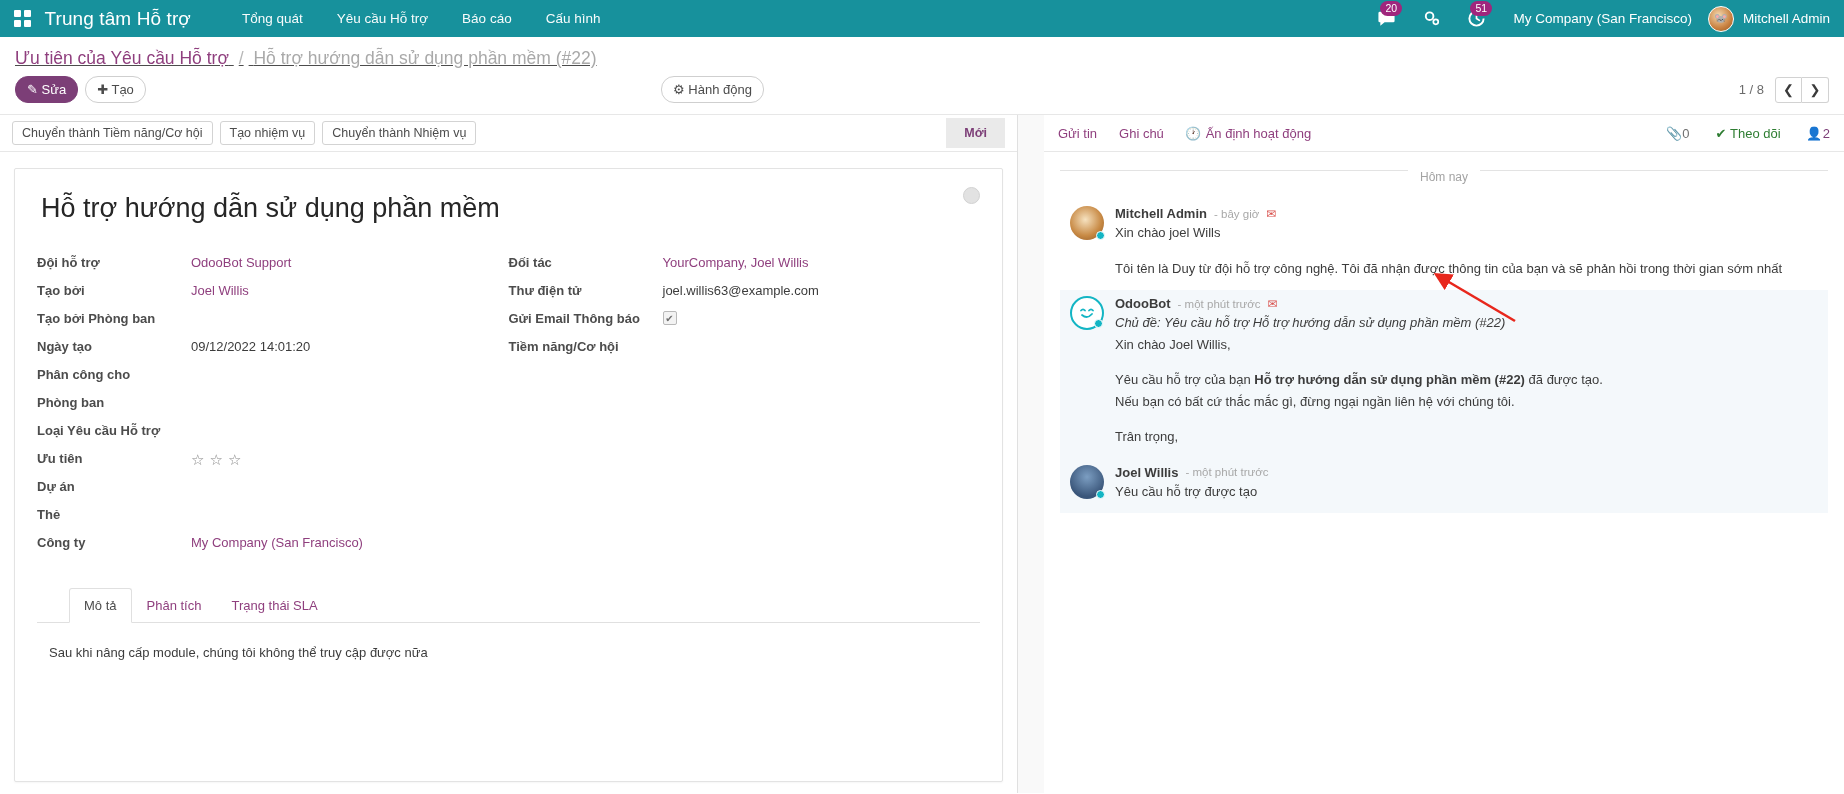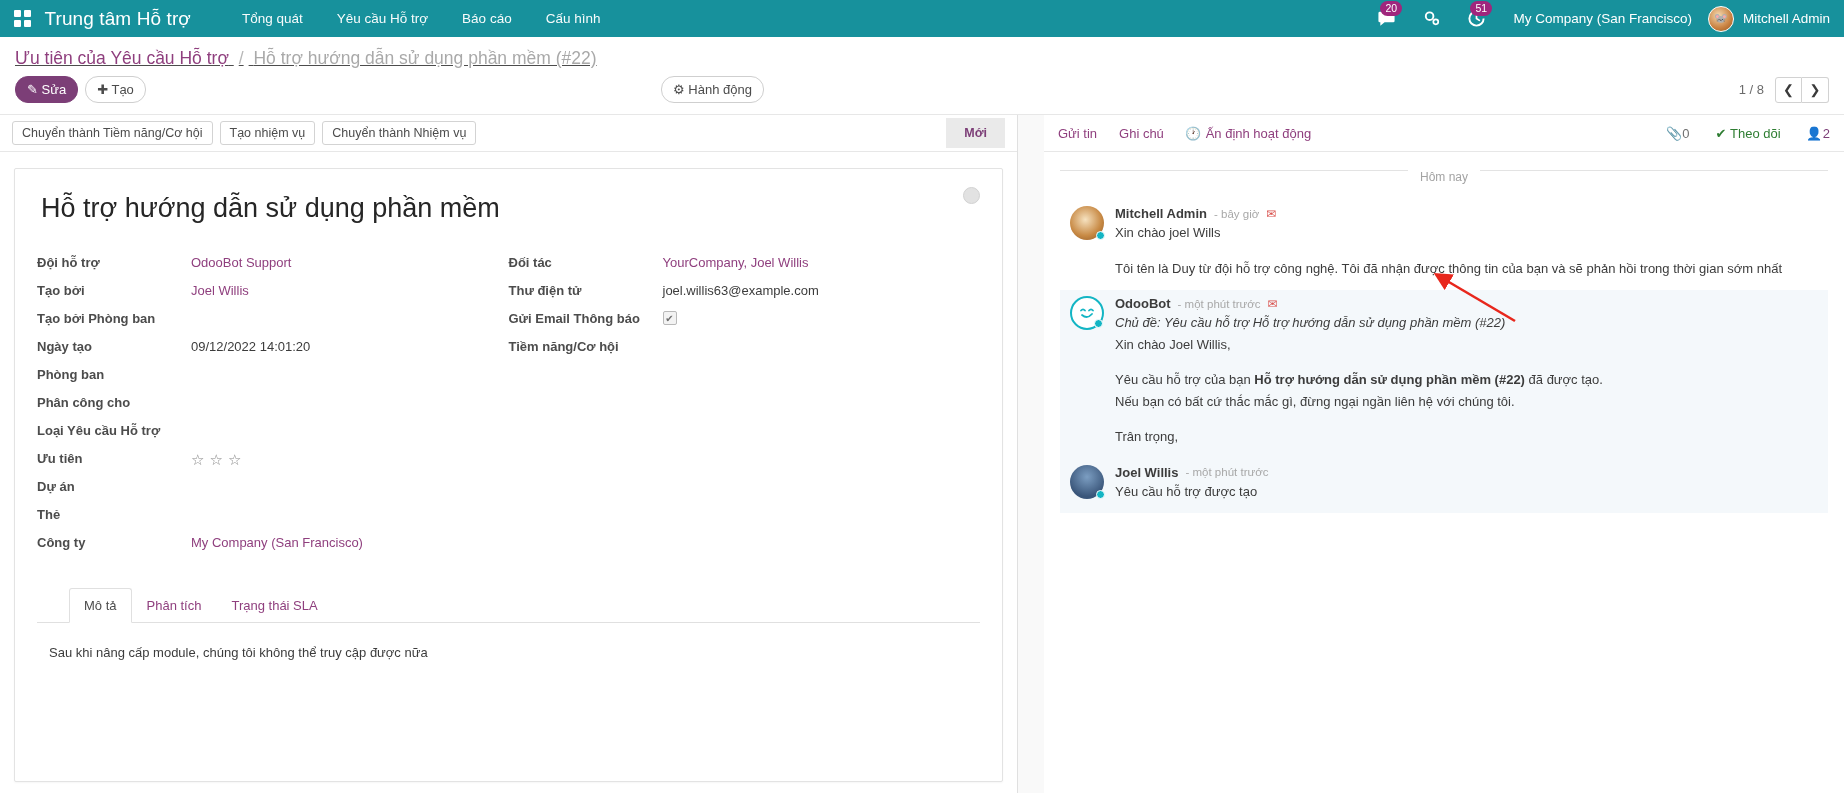--- a/index.html
+++ b/index.html
@@ -285,25 +285,25 @@
             </div>
             <div class="frow">
               <div class="flabel">Tạo bởi Phòng ban</div>
               <div class="fvalue"></div>
             </div>
             <div class="frow">
               <div class="flabel">Ngày tạo</div>
               <div class="fvalue">09/12/2022 14:01:20</div>
             </div>
             <div class="frow">
+              <div class="flabel">Phân công cho</div>
+              <div class="fvalue"></div>
+            </div>
+            <div class="frow">
               <div class="flabel">Phòng ban</div>
-              <div class="fvalue"></div>
-            </div>
-            <div class="frow">
-              <div class="flabel">Phân công cho</div>
               <div class="fvalue"></div>
             </div>
             <div class="frow">
               <div class="flabel">Loại Yêu cầu Hỗ trợ</div>
               <div class="fvalue"></div>
             </div>
             <div class="frow">
               <div class="flabel">Ưu tiên</div>
               <div class="fvalue">
                 <div class="stars">

